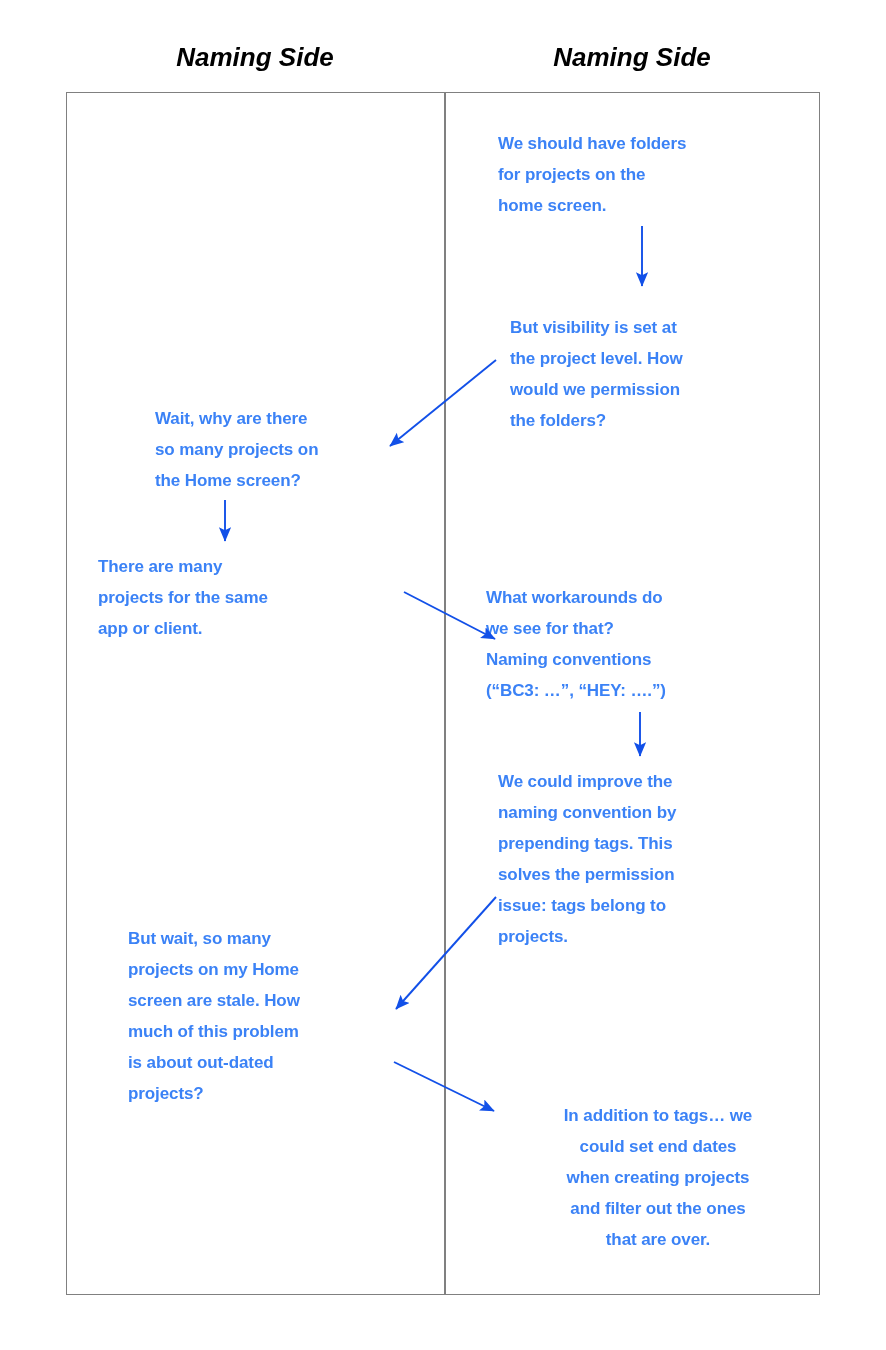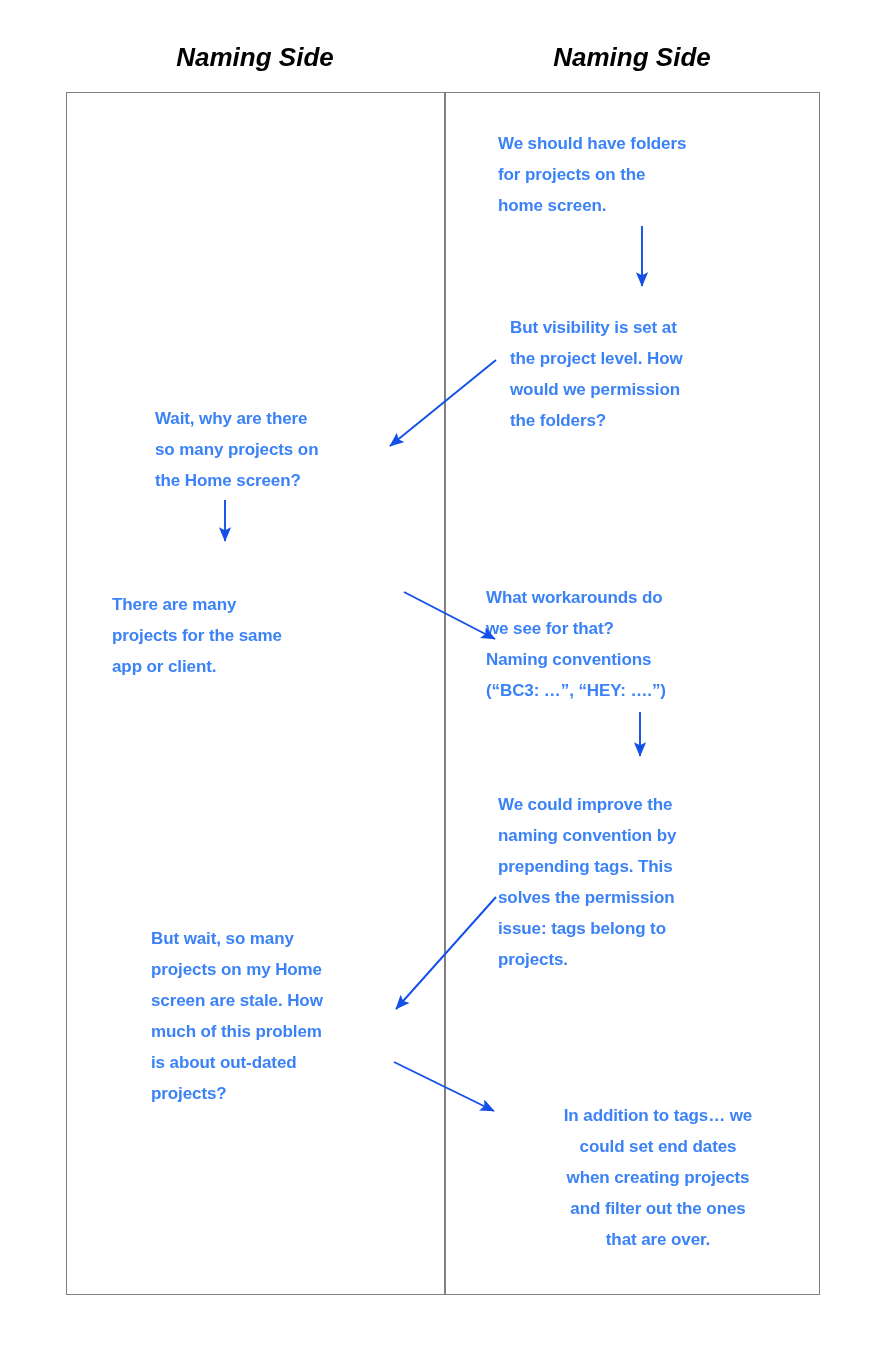--- a/index.html
+++ b/index.html
@@ -92,37 +92,37 @@
 
   <div class="msg" style="left:498px; top:312px; width:300px;margin-left:12px;">But visibility is set at
 the project level. How
 would we permission
 the folders?</div>
 
   <div class="msg" style="left:127px; top:403px; width:300px;margin-left:28px;">Wait, why are there
 so many projects on
 the Home screen?</div>
 
-  <div class="msg" style="left:112px; top:551px; width:310px;margin-top:38px;">There are many
+  <div class="msg" style="left:98px; top:551px; width:310px;">There are many
 projects for the same
 app or client.</div>
 
   <div class="msg" style="left:486px; top:582px; width:300px;">What workarounds do
 we see for that?
 Naming conventions
 (“BC3: …”, “HEY: ….”)</div>
 
-  <div class="msg" style="left:498px; top:789px; width:300px;">We could improve the
+  <div class="msg" style="left:498px; top:766px; width:300px;">We could improve the
 naming convention by
 prepending tags. This
 solves the permission
 issue: tags belong to
 projects.</div>
 
-  <div class="msg" style="left:128px; top:923px; width:300px;margin-left:23px;">But wait, so many
+  <div class="msg" style="left:128px; top:923px; width:300px;">But wait, so many
 projects on my Home
 screen are stale. How
 much of this problem
 is about out-dated
 projects?</div>
 
   <div class="msg" style="left:503px; top:1100px; width:310px;text-align:center;">In addition to tags… we
 could set end dates
 when creating projects
 and filter out the ones

